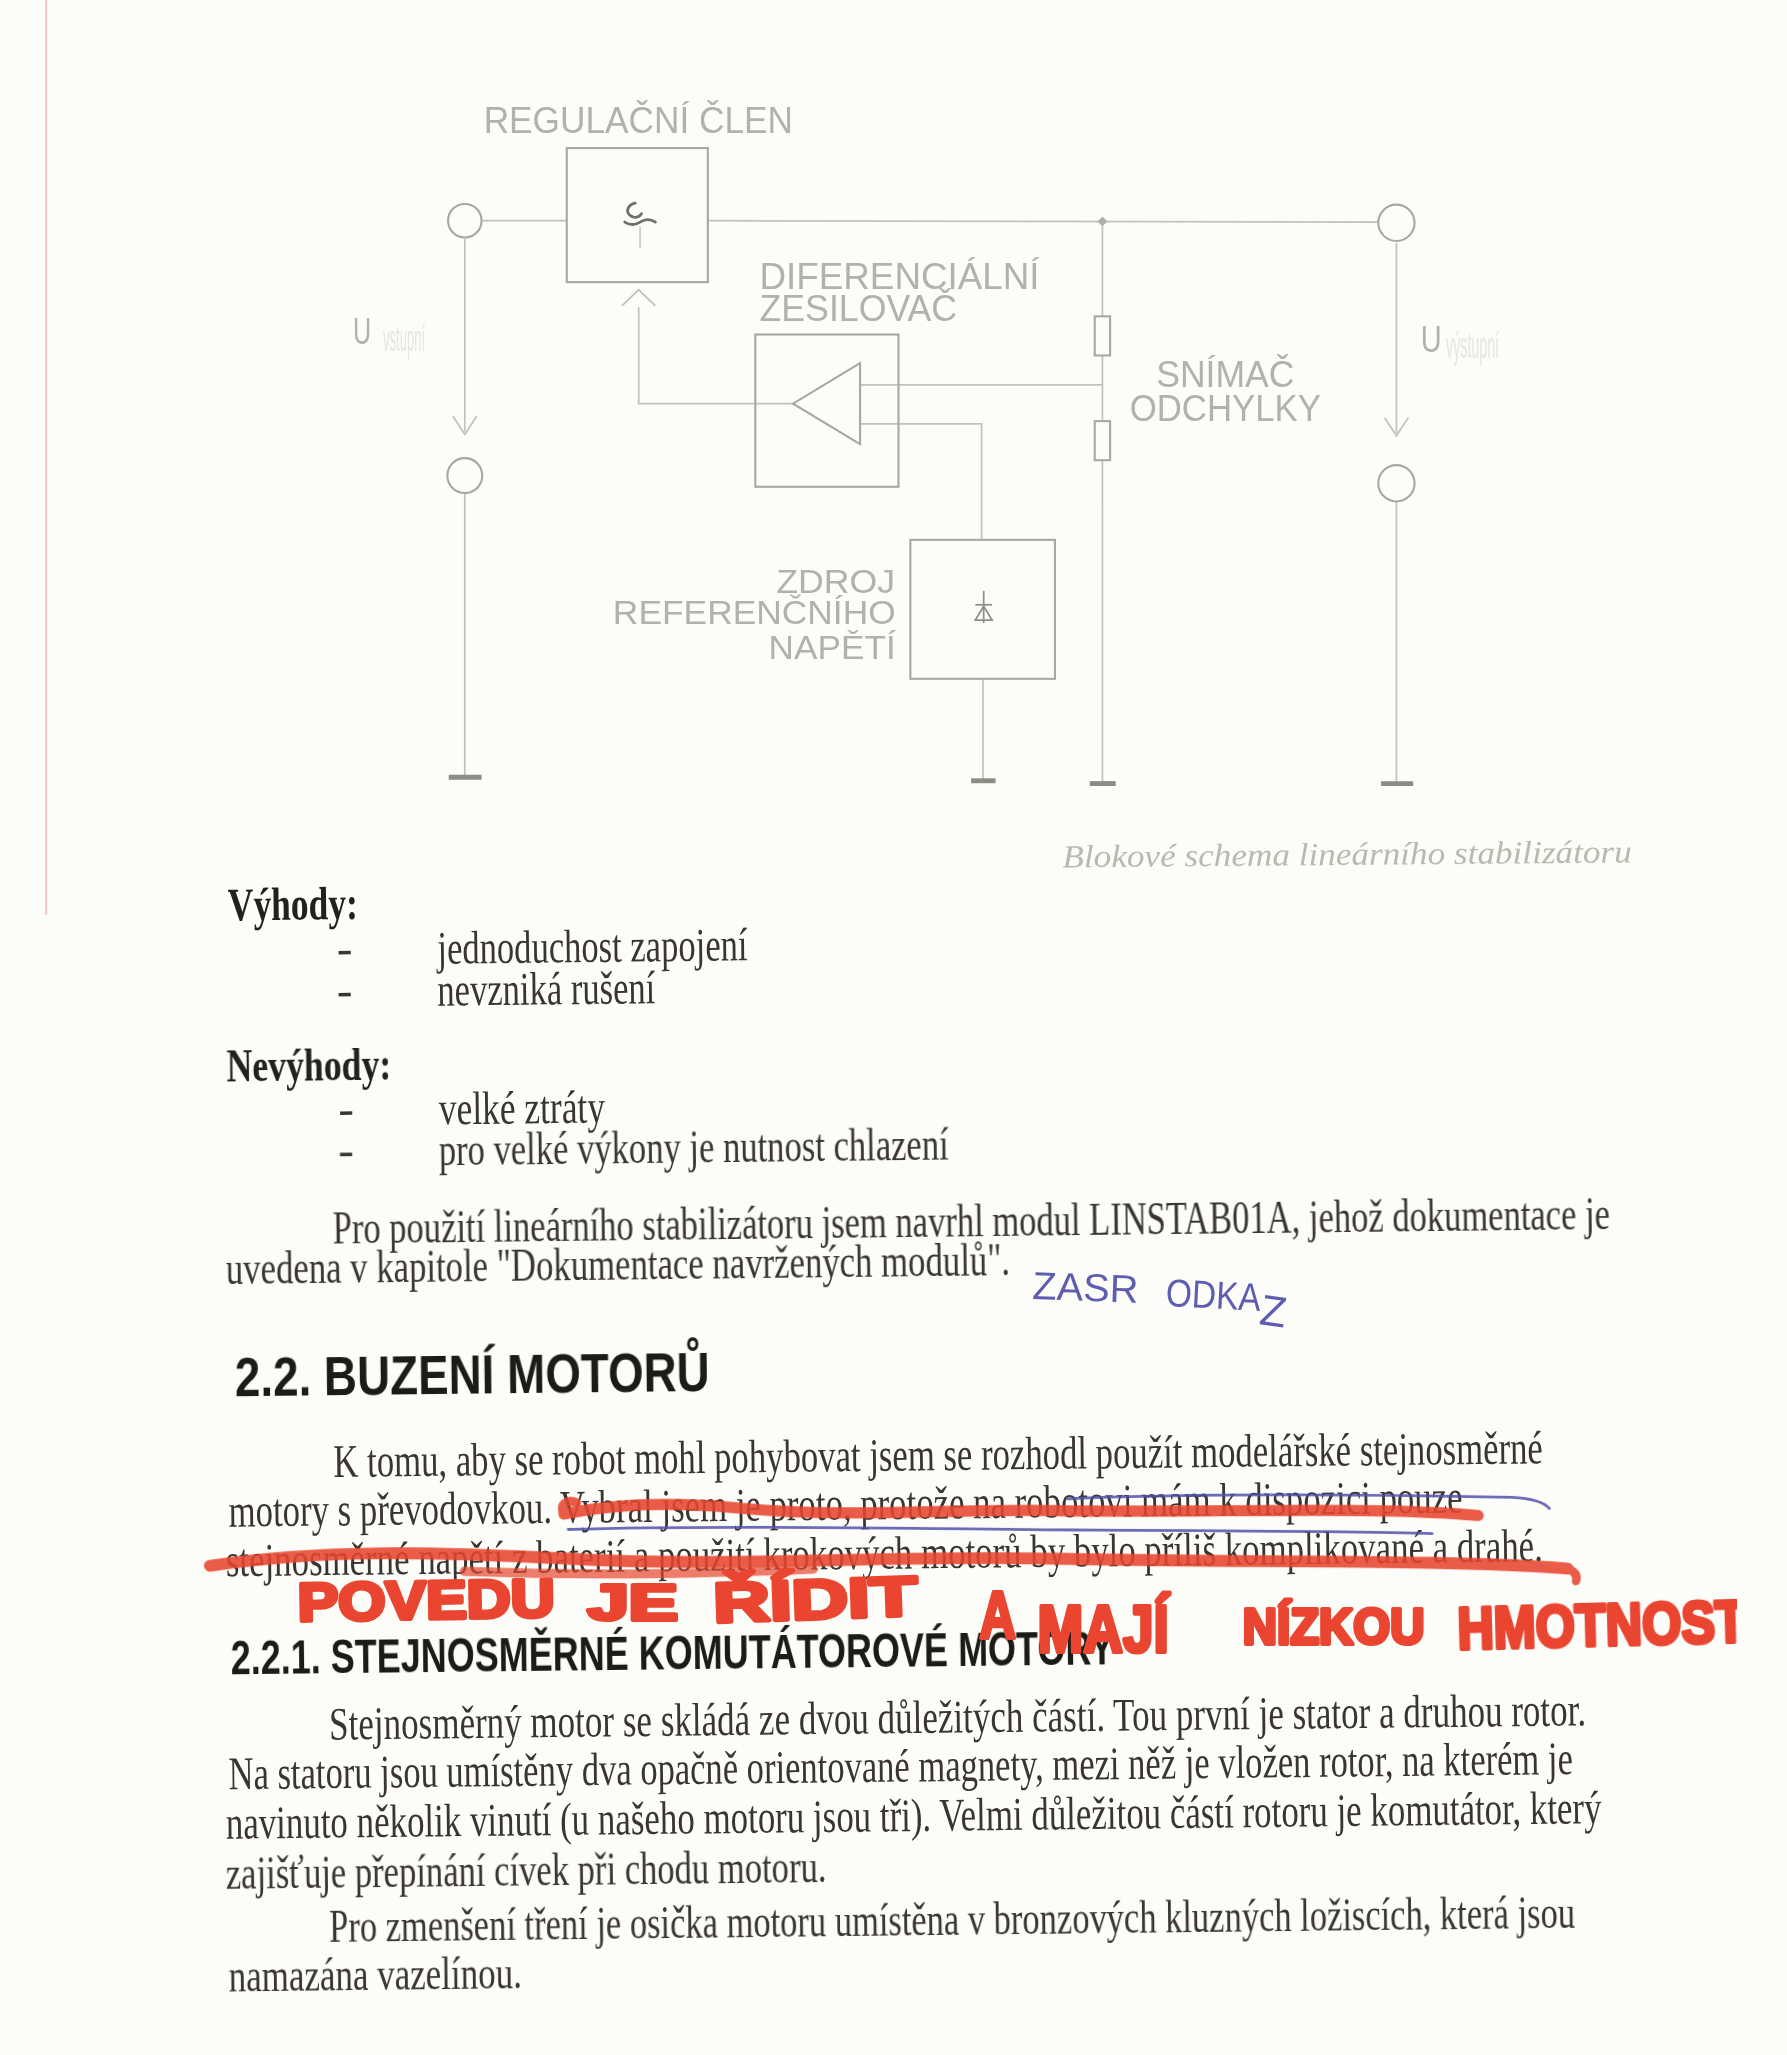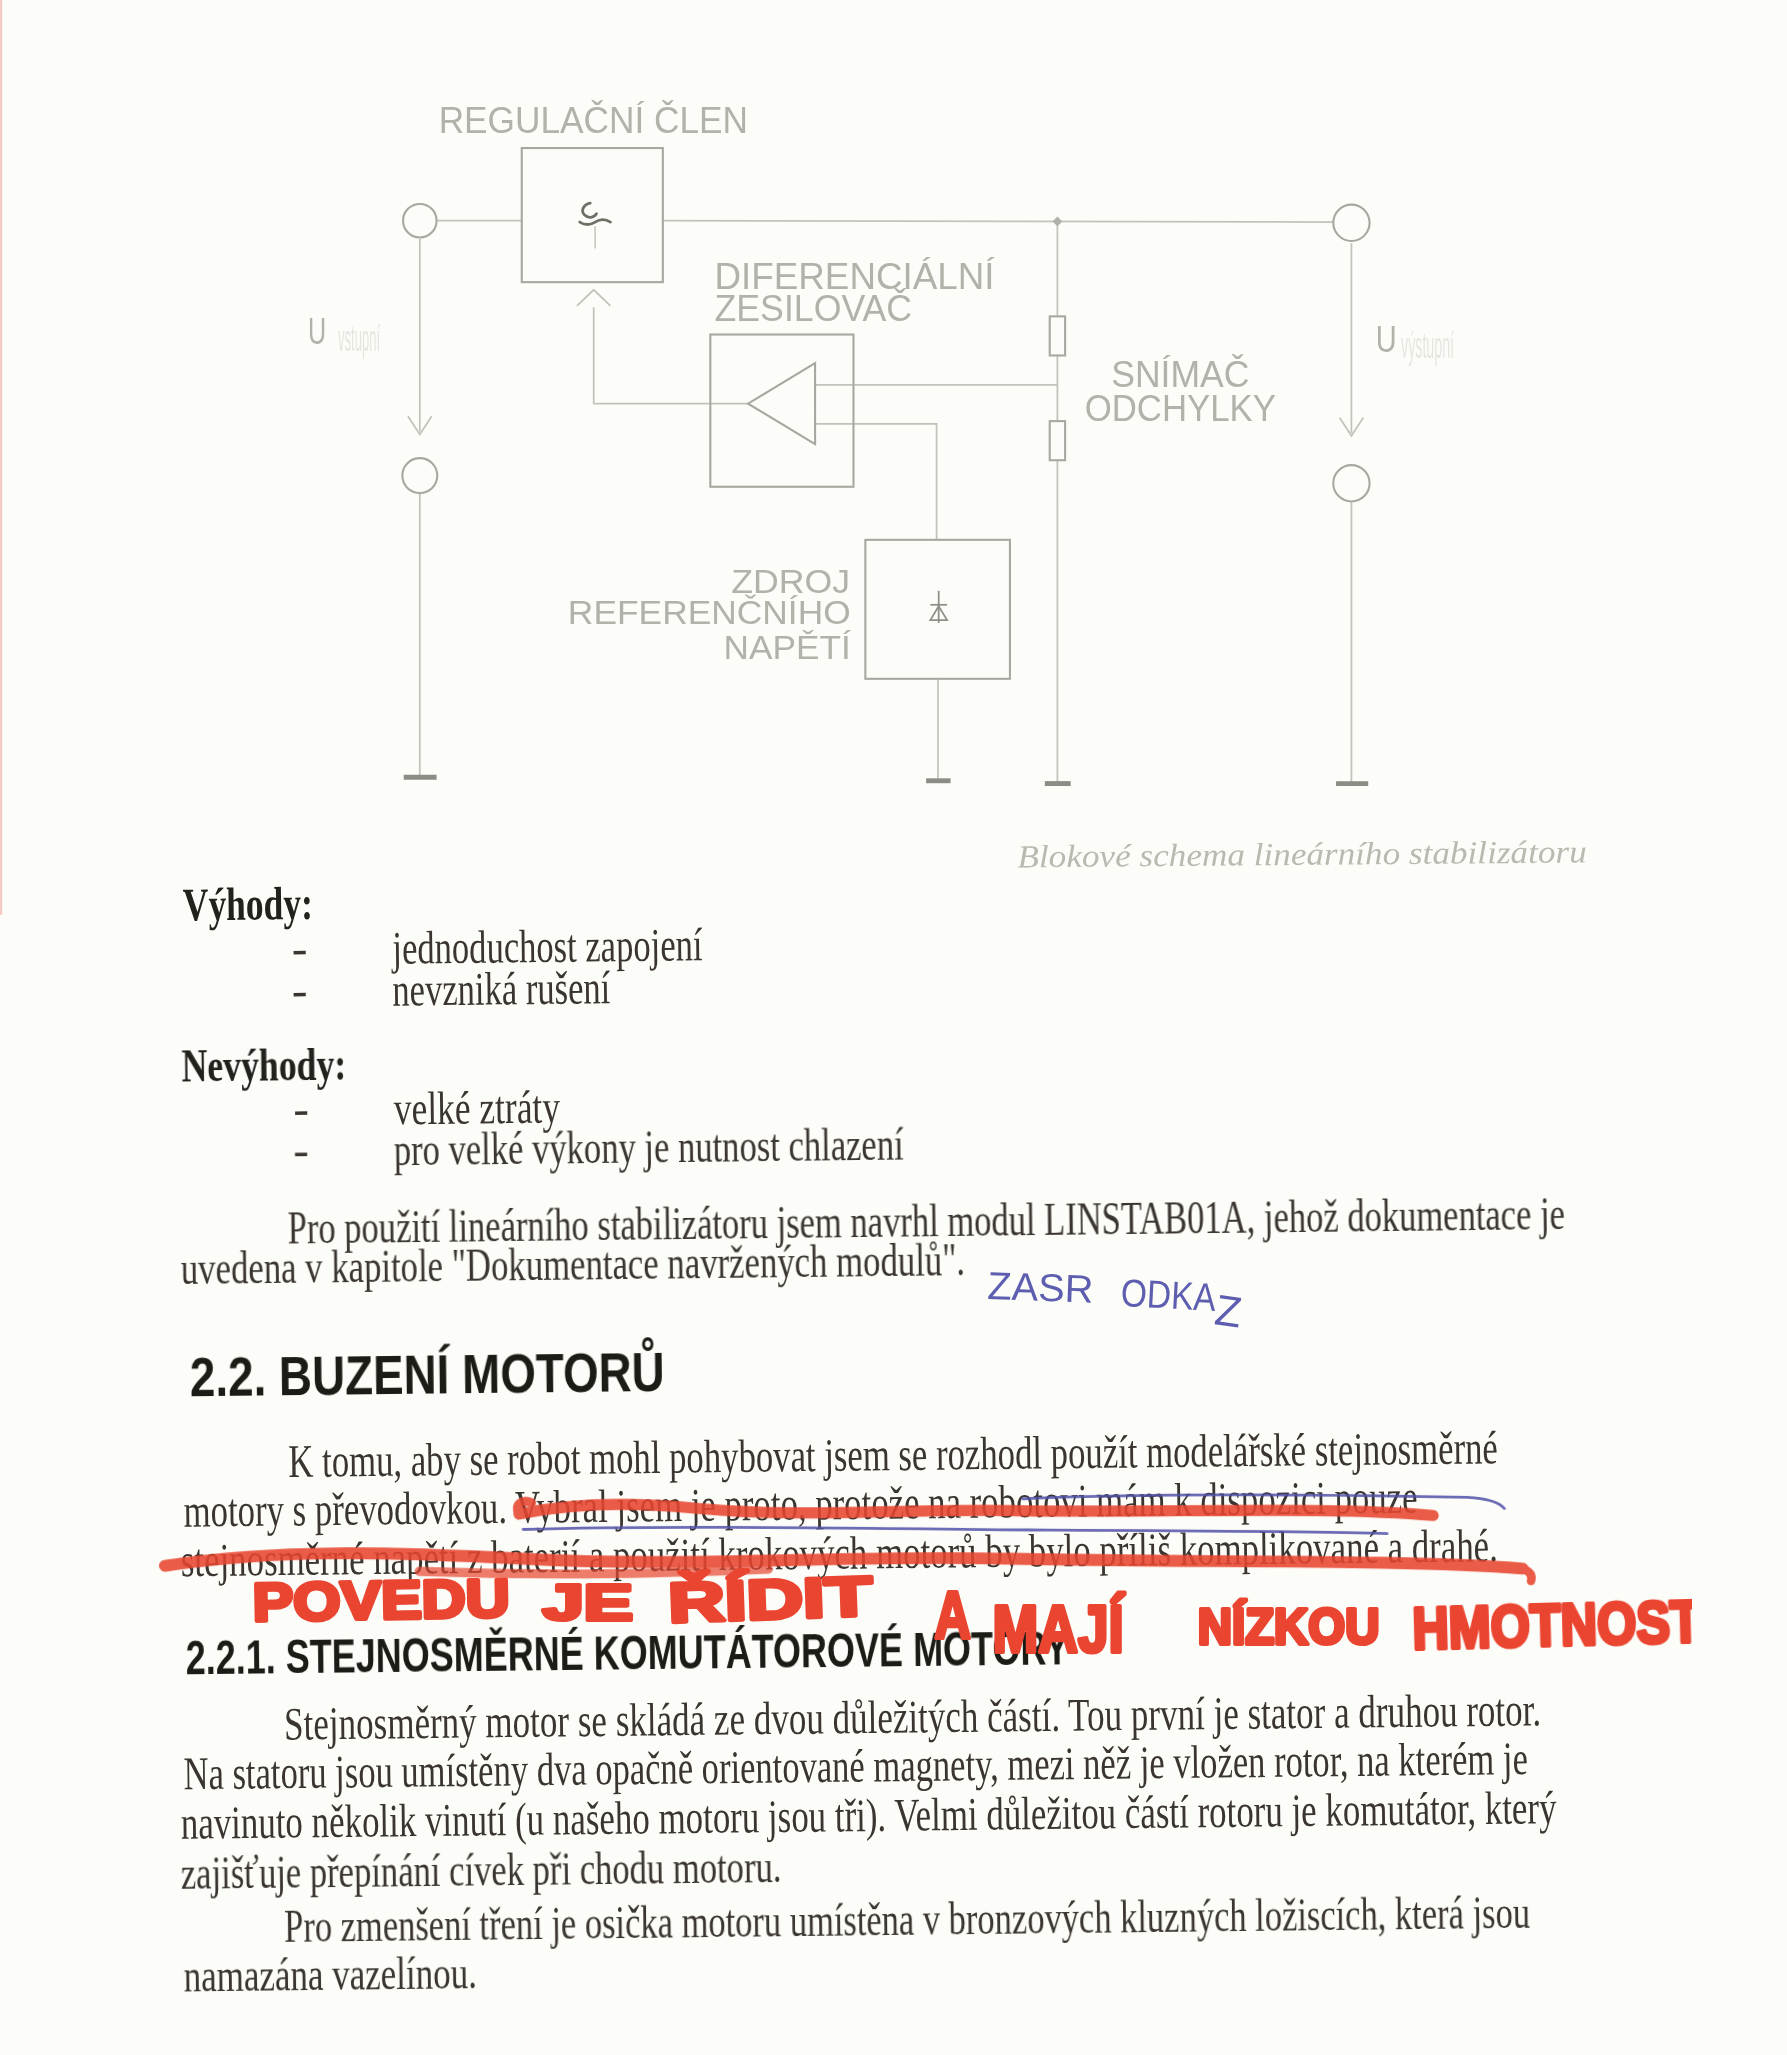--- a/index.html
+++ b/index.html
@@ -1,16 +1,16 @@
 <!DOCTYPE html>
 <html style="font-size:11.2px"><head>
 <meta charset="utf-8">
 <style>
 html,body{margin:0;padding:0;background:#fcfcf9;}
-#page{position:relative;width:1692px;height:2056px;overflow:hidden;background:#fcfcf9;}
+#page{position:relative;width:1692px;height:2056px;overflow:hidden;background:#fcfcf9;margin-left:45px;}
 svg{position:absolute;top:0;left:0;}
 text{white-space:pre;}
 .body{font-family:"Liberation Serif",serif;font-size:67px;fill:#3a3631;}
 .bold{font-family:"Liberation Serif",serif;font-size:67px;font-weight:bold;fill:#22201d;}
 .h1{font-family:"Liberation Sans",sans-serif;font-weight:bold;font-size:80px;fill:#1d1b19;}
 .h2{font-family:"Liberation Sans",sans-serif;font-weight:bold;font-size:70px;fill:#1d1b19;}
 .lab{font-family:"Liberation Sans",sans-serif;font-size:52px;fill:#b2b2aa;}
 .lab2{font-family:"Liberation Sans",sans-serif;font-size:47px;fill:#b2b2aa;}
 .cap{font-family:"Liberation Serif",serif;font-style:italic;font-size:46px;fill:#b9b9af;}
 .red{font-family:"Liberation Sans",sans-serif;font-weight:bold;fill:#ea4530;stroke:#ea4530;stroke-linejoin:round;}

